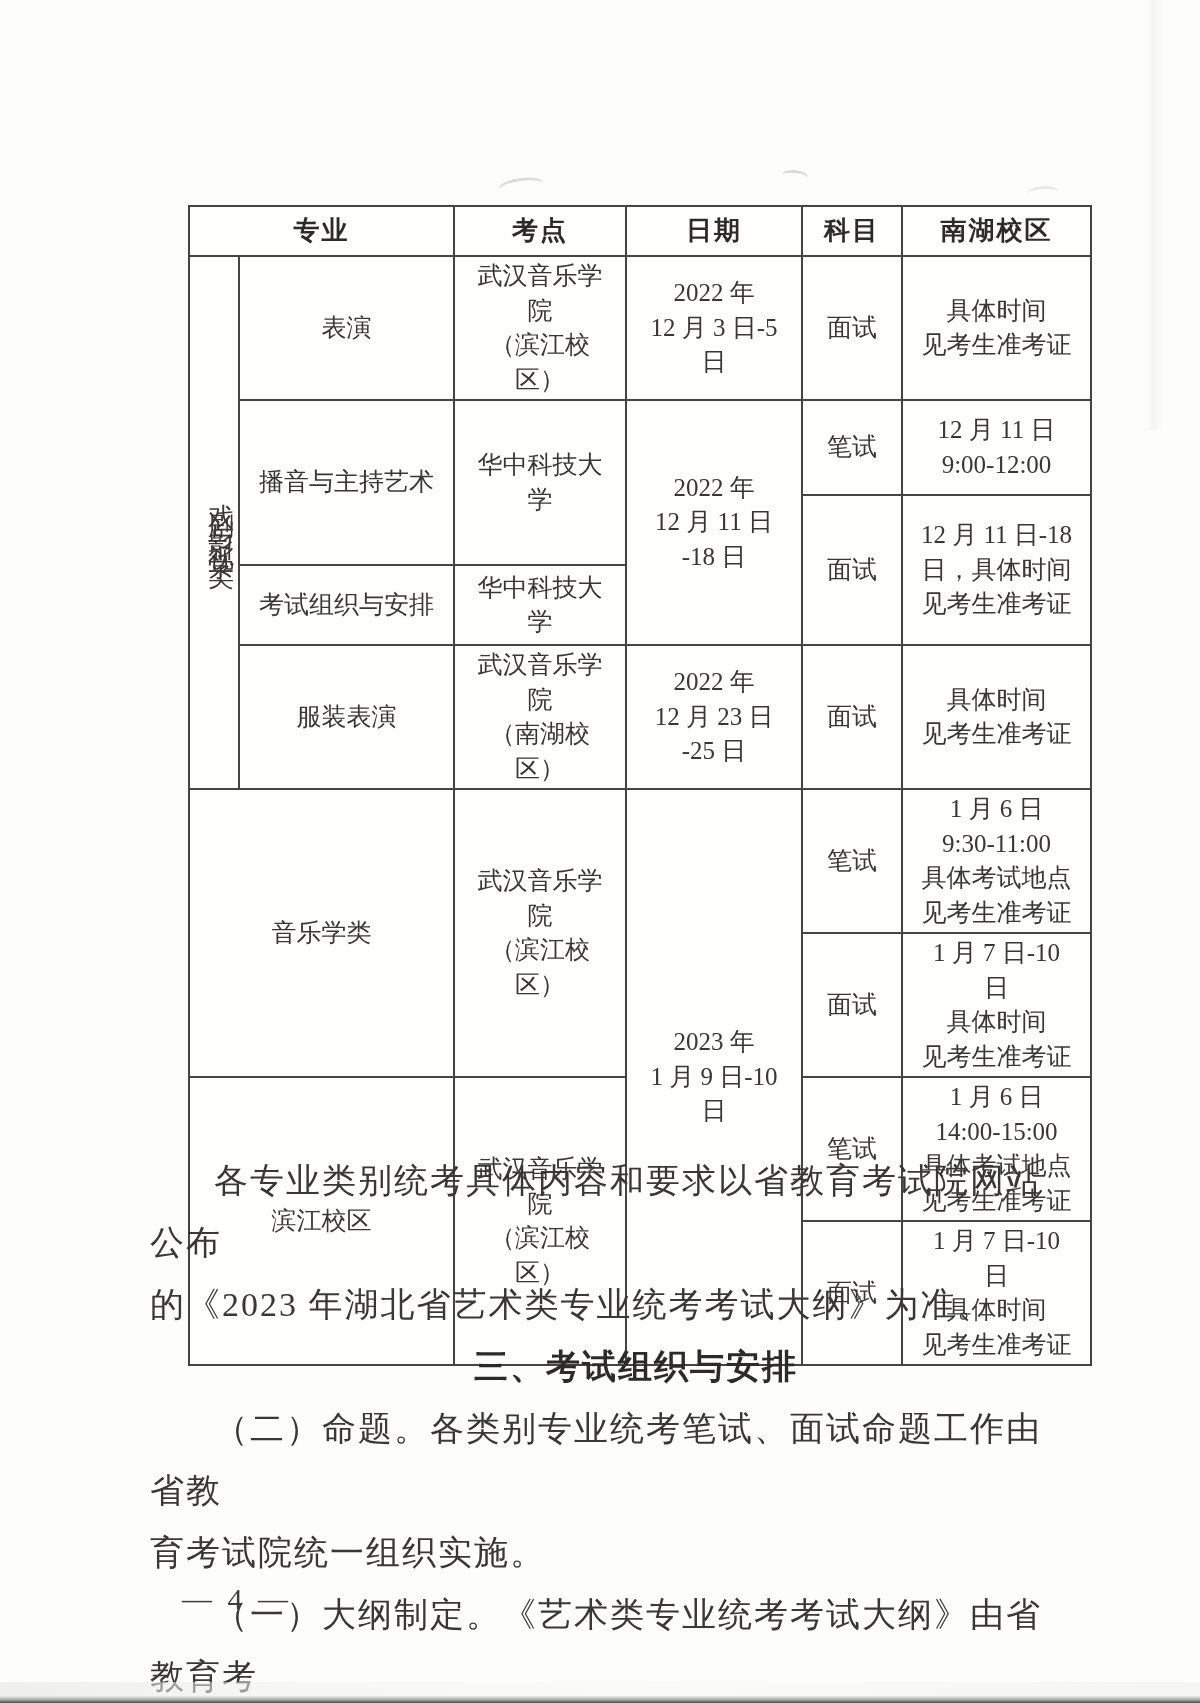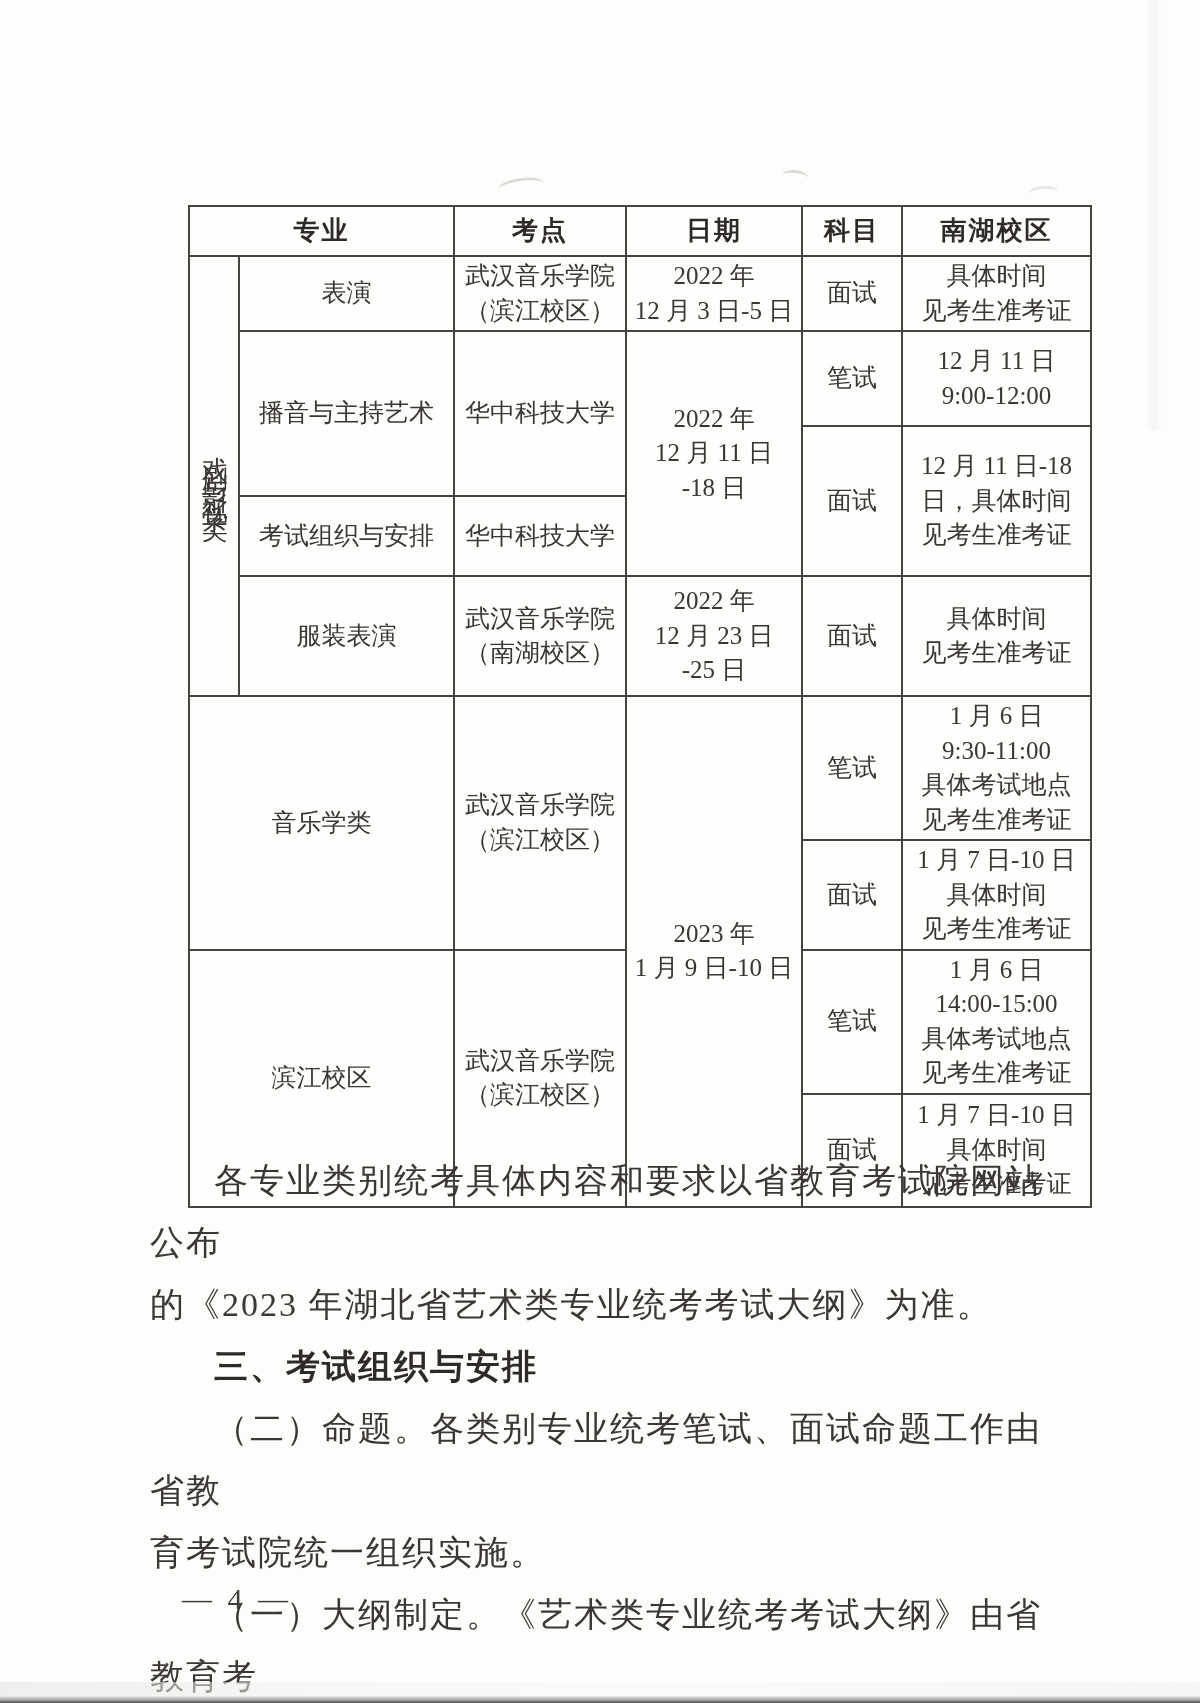--- a/index.html
+++ b/index.html
@@ -30,37 +30,37 @@
   
   table.schedule{
     position:absolute;left:188px;top:205px;
     width:902px;table-layout:fixed;border-collapse:collapse;
     background:#fefefd;
   }
   table.schedule td,table.schedule th{
     border:2px solid #454440;
     text-align:center;vertical-align:middle;
     font-size:25px;line-height:1.38;
-    padding:2px 4px;box-sizing:border-box;
+    padding:2px 16px;box-sizing:border-box;
     color:#3a3733;
   }
   table.schedule th{font-weight:700;font-size:26px;letter-spacing:2px;color:#2e2b27;}
   .cell{white-space:pre-line;}
   .vertical-label{
     writing-mode:vertical-rl;text-orientation:upright;
     letter-spacing:10px;font-size:26px;color:#3a3733;
     display:inline-block;line-height:1.1;
   }
   
   .doc-text{
     position:absolute;left:150px;top:1150px;width:908px;
     font-size:34px;line-height:62px;letter-spacing:2px;color:#3b3833;
   }
   .para{white-space:pre-line;text-indent:64px;margin:0;}
-  .heading{font-weight:700;margin:0;padding-left:64px;color:#2e2b27;letter-spacing:2px;}
+  .heading{font-weight:700;margin:0;padding-left:64px;color:#2e2b27;letter-spacing:2px;text-align:center;}
   .page-number{
     position:absolute;left:182px;top:1582px;
     font-size:30px;letter-spacing:4px;color:#413e39;
   }
 </style>
 </head>
 <body>
 
 <table class="schedule">
   <colgroup>

